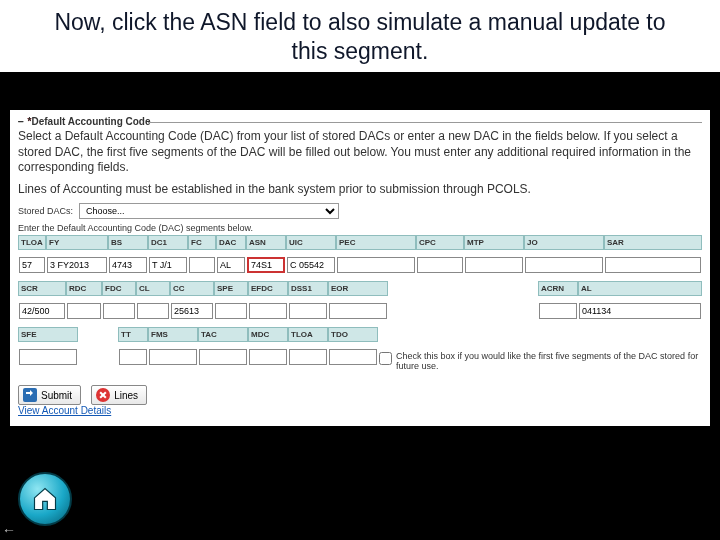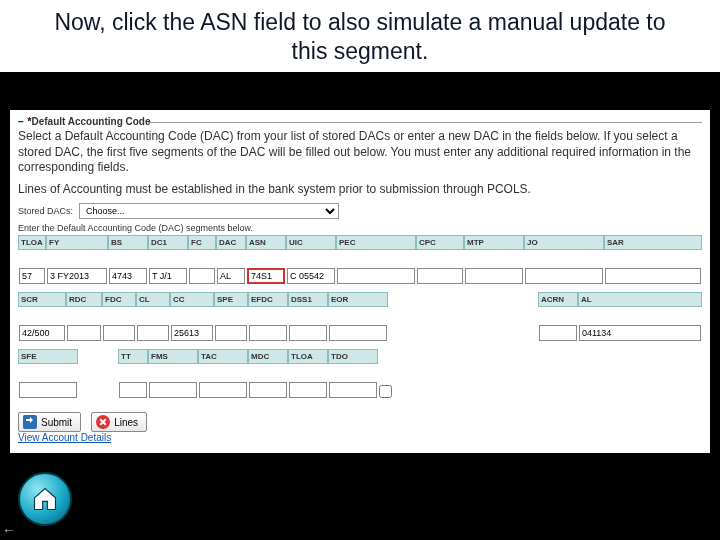--- a/index.html
+++ b/index.html
@@ -73,21 +73,21 @@
     background: #cfe7e7;
     border: 1px solid #8fbdbd;
     font-size: 8px;
     font-weight: bold;
     color: #333;
     padding: 2px 2px;
     text-align: left;
     height: 14px;
   }
   .seg-table td {
-    padding: 18px 1px 6px 1px;
+    padding: 7px 1px 6px 1px;
     vertical-align: top;
   }
   .seg-input {
     width: 100%;
     height: 16px;
     font-size: 9px;
     border: 1px solid #888;
     padding: 0 2px;
     background: #fff;
   }
@@ -276,20 +276,21 @@
       <td></td>
       <td><input class="seg-input" value="" style=""></td>
       <td><input class="seg-input" value="" style=""></td>
       <td><input class="seg-input" value="" style=""></td>
       <td><input class="seg-input" value="" style=""></td>
       <td><input class="seg-input" value="" style=""></td>
       <td><input class="seg-input" value="" style=""></td>
       <td>
         <div class="check-row">
           <input type="checkbox" style="">
+          <span>Check this box if you would like the first five segments of the DAC stored for future use.</span>
         </div>
       </td>
     </tr>
   </tbody>
     </table>
 
   <div class="btn-row">
     <button class="btn">
       <span class="ic ic-submit"></span>
       <span>Submit</span>

